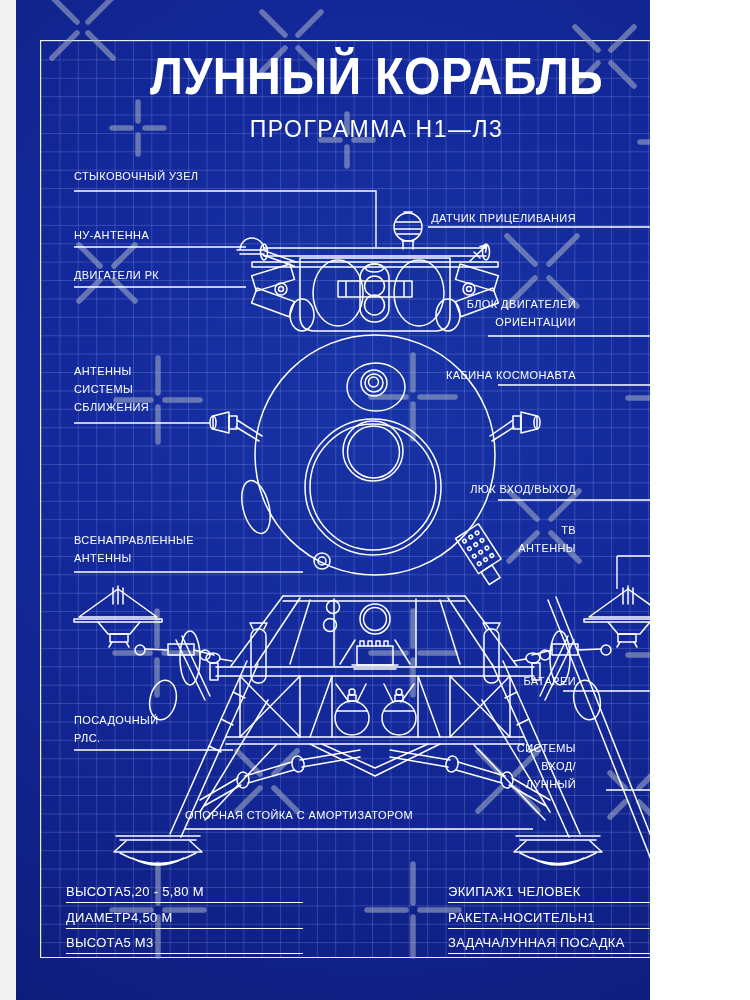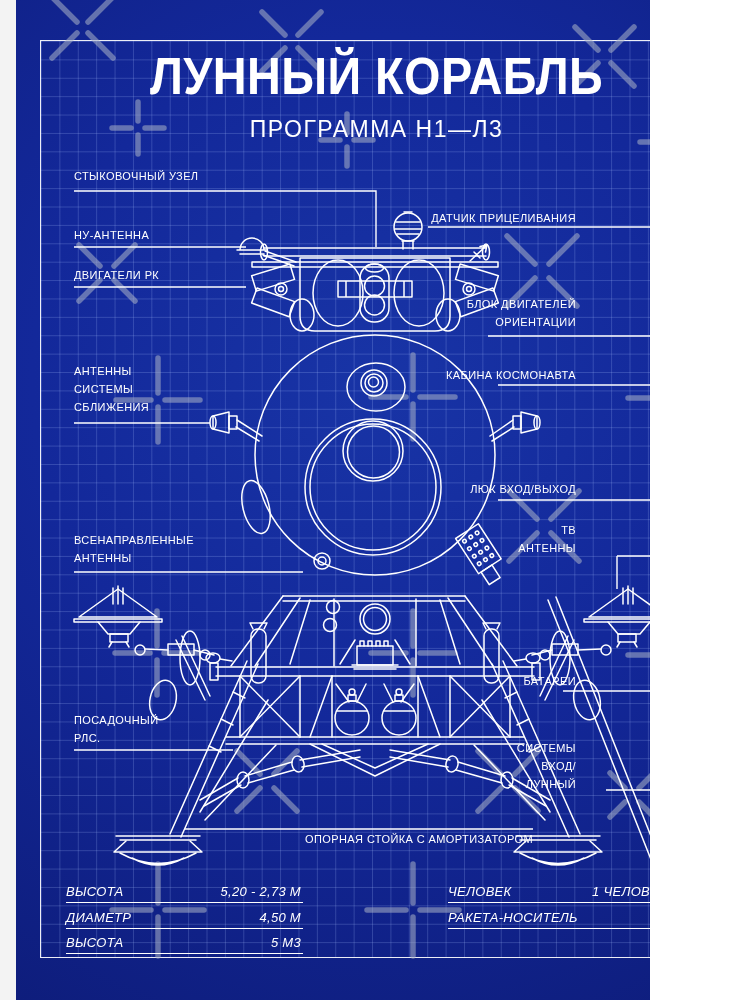--- a/index.html
+++ b/index.html
@@ -15,22 +15,22 @@
         background-size:18.4px 18.4px;}
   svg.overlay{position:absolute;left:0;top:0;width:750px;height:1000px;}
   .lbl{position:absolute;color:#fff;font-size:11px;letter-spacing:.4px;line-height:18px;
        white-space:nowrap;}
   .lbl.right{text-align:right;}
   .title{position:absolute;left:0;top:46px;width:753px;text-align:center;color:#fff;
          font-size:52px;font-weight:700;letter-spacing:.5px;transform:scaleX(.9);}
   .subtitle{position:absolute;left:0;top:116px;width:753px;text-align:center;color:#fff;
             font-size:23px;font-weight:400;letter-spacing:1.5px;}
   .spec-table{position:absolute;color:#fff;font-size:13px;letter-spacing:.3px;}
-  .spec-row{display:flex;justify-content:space-between;align-items:flex-end;
-            height:21.3px;border-bottom:1.5px solid #fff;padding:0 2px 3px 0;box-sizing:content-box;font-style:italic;}
+  .spec-row{display:flex;align-items:flex-end;
+            height:21.3px;border-bottom:1.5px solid #fff;padding:0 2px 3px 0;box-sizing:content-box;}
 </style>
 </head>
 <body>
 
 <div id="page">
   <div id="poster">
     <div id="grid"></div>
   </div>
 
   <svg class="overlay" viewBox="0 0 750 1000">
@@ -295,39 +295,43 @@
   <div class="lbl right" style="right:74px;top:521px">
     <div>ТВ</div>
     <div>АНТЕННЫ</div>
   </div>
   <div class="lbl right" style="right:74px;top:672px">БАТАРЕИ</div>
   <div class="lbl right" style="right:74px;top:739px">
     <div>СИСТЕМЫ</div>
     <div>ВХОД/</div>
     <div>ЛУННЫЙ</div>
   </div>
-  <div class="lbl" style="left:185px;top:830px;width:348px;text-align:right">ОПОРНАЯ СТОЙКА С АМОРТИЗАТОРОМ</div>
+  <div class="lbl" style="left:185px;top:806px;width:348px;text-align:left">ОПОРНАЯ СТОЙКА С АМОРТИЗАТОРОМ</div>
 
   <div class="spec-table" style="left:66px;top:878px;width:237px">
     <div class="spec-row">
       <span>ВЫСОТА</span>
-      <span>5,20 - 2,73 М</span>
+      <span>5,20 - 5,80 М</span>
     </div>
     <div class="spec-row">
       <span>ДИАМЕТР</span>
       <span>4,50 М</span>
     </div>
     <div class="spec-row">
       <span>ВЫСОТА</span>
       <span>5 М3</span>
     </div>
   </div>
   <div class="spec-table" style="left:448px;top:878px;width:221px">
     <div class="spec-row">
-      <span>ЧЕЛОВЕК</span>
+      <span>ЭКИПАЖ</span>
       <span>1 ЧЕЛОВЕК</span>
     </div>
     <div class="spec-row">
       <span>РАКЕТА-НОСИТЕЛЬ</span>
       <span>Н1</span>
     </div>
+    <div class="spec-row">
+      <span>ЗАДАЧА</span>
+      <span>ЛУННАЯ ПОСАДКА</span>
+    </div>
   </div>
 </div>
 
 </body></html>

